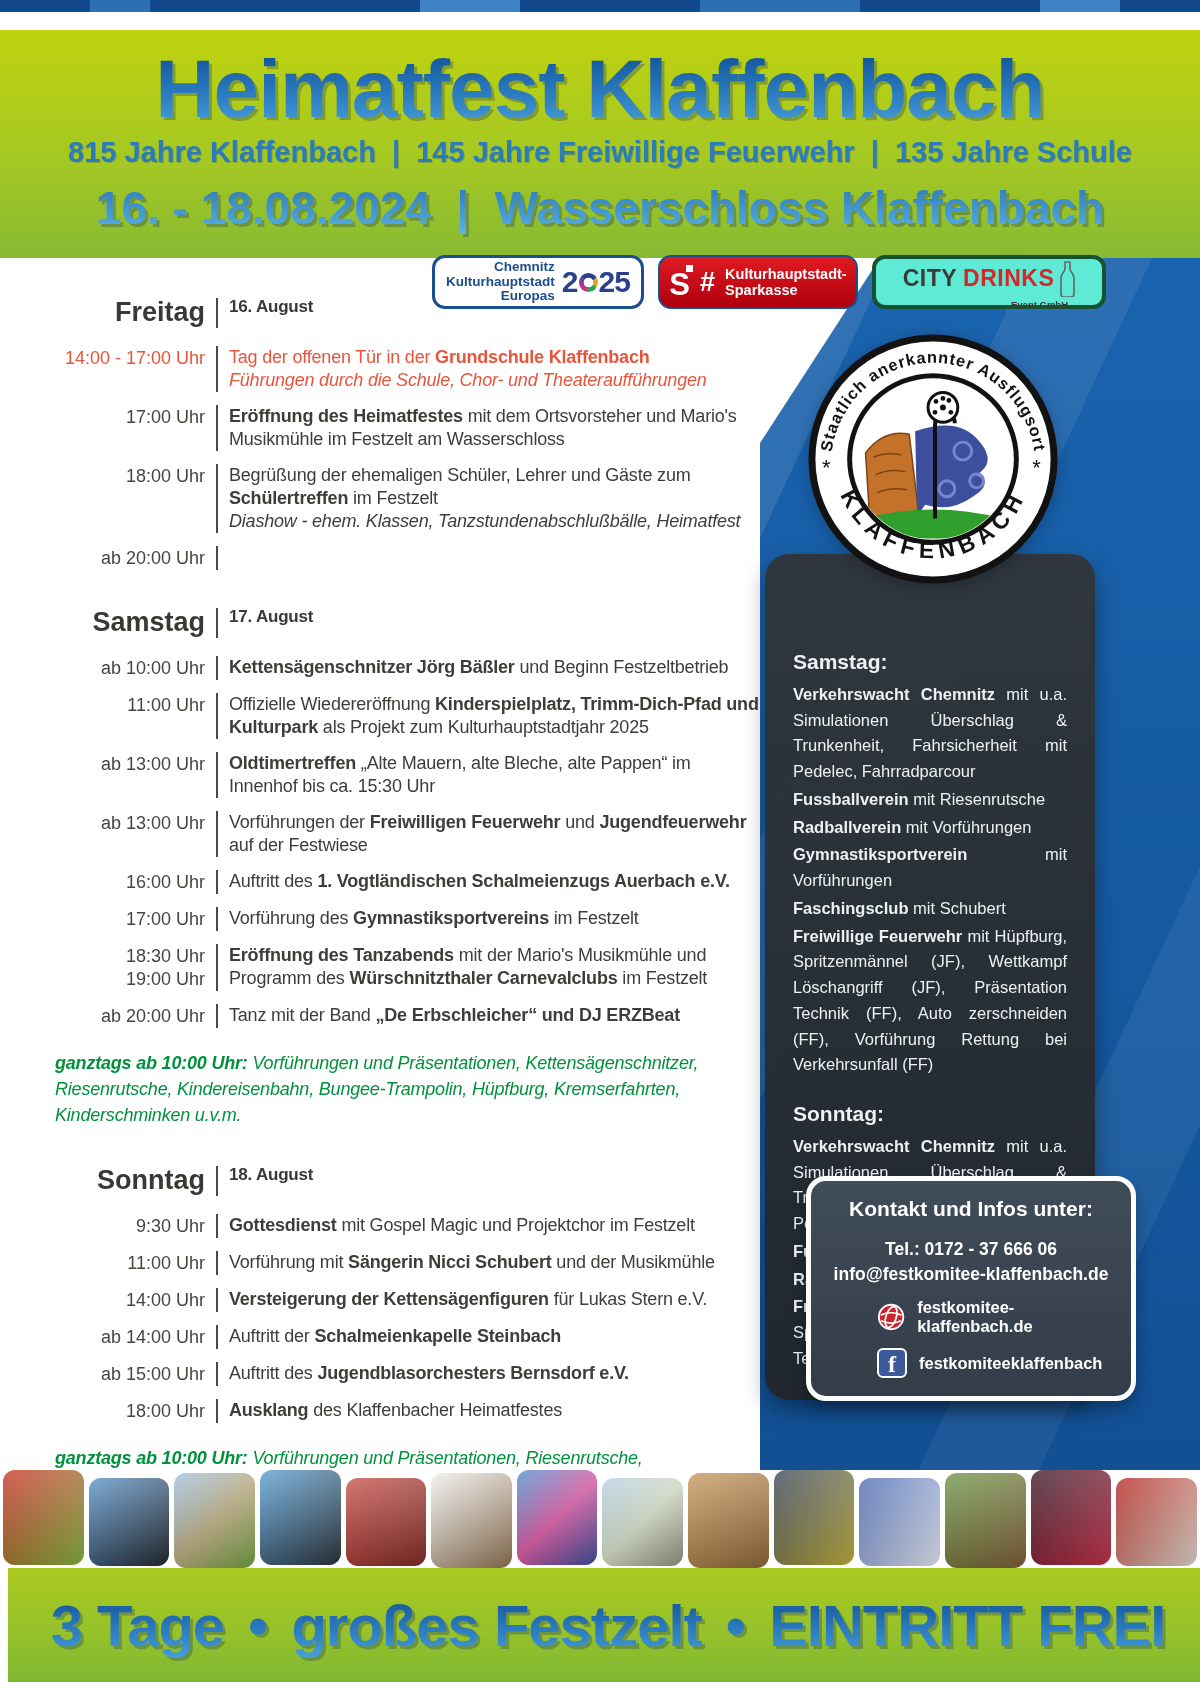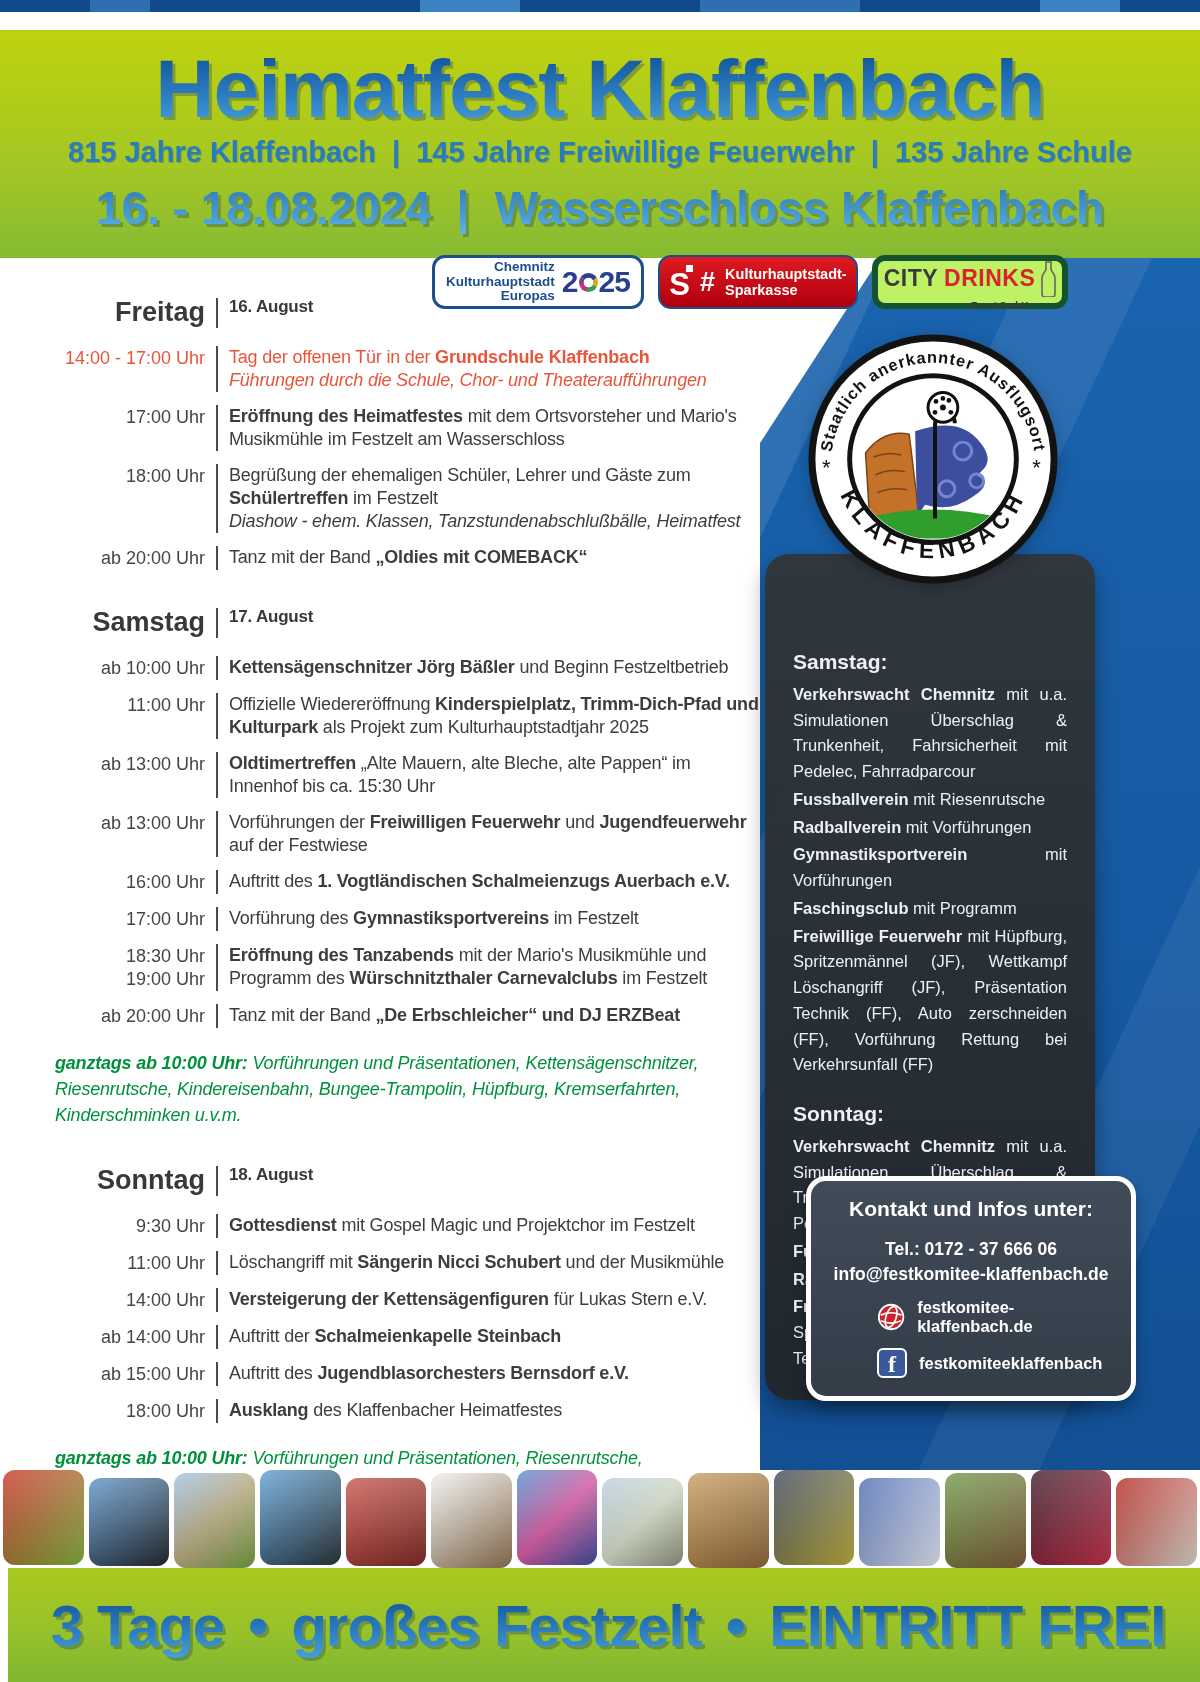--- a/index.html
+++ b/index.html
@@ -28,21 +28,21 @@
   .chem-text{font-size:13.5px;line-height:1.1;font-weight:700;color:#1b4e8c;text-align:right;}
   .chem-year{font-size:30px;font-weight:700;color:#2a3f8f;display:flex;align-items:center;letter-spacing:-1px;}
   .chem-ring{display:inline-block;width:19px;height:19px;border-radius:50%;margin:0 1px;
     background:radial-gradient(closest-side,#fff 52%,transparent 53%),
     conic-gradient(#2a3f8f 0 60deg,#e0a326 60deg 120deg,#2ea05a 120deg 190deg,#c2337f 190deg 260deg,#7a3fa0 260deg 310deg,#2a3f8f 310deg 360deg);}
   .logo-sparkasse{width:200px;background:linear-gradient(180deg,#e01a22,#ae000d);border:2px solid #1b4e8c;gap:10px;color:#fff;}
   .spk-s{position:relative;font-size:31px;font-weight:700;line-height:1;padding-top:4px;}
   .spk-dot{position:absolute;top:0px;right:-3px;width:7px;height:7px;background:#fff;}
   .spk-hash{font-size:27px;font-weight:700;}
   .spk-text{font-size:14.5px;line-height:1.12;font-weight:700;}
-  .logo-city{width:196px;background:#bef264;border:6px solid #14532d;flex-direction:column;padding-top:6px;}
+  .logo-city{width:234px;background:#5eead4;border:4px solid #14532d;flex-direction:column;padding-top:6px;}
   .city-line{font-size:23px;font-weight:700;letter-spacing:0.5px;line-height:1;display:flex;align-items:center;gap:6px;}
   .city-gray{color:#3b3b3b;} .city-red{color:#d6252b;}
   .city-under{width:150px;height:2.5px;background:#4a4a4a;margin-top:2px;}
   .city-sub{font-size:9.5px;font-weight:700;color:#3b3b3b;align-self:flex-end;margin-right:34px;}
   
   .content{position:absolute;top:258px;left:0;width:1200px;height:1212px;background:#fff;}
   
   .right-panel{position:absolute;top:0;left:760px;width:440px;height:1212px;border-top-left-radius:16px;
     background:
      linear-gradient(115deg,rgba(255,255,255,0.10) 0 13%,rgba(255,255,255,0) 13% 27%,rgba(255,255,255,0.08) 27% 39%,rgba(255,255,255,0) 39% 72%,rgba(255,255,255,0.06) 72% 84%,rgba(255,255,255,0) 84%),
@@ -177,23 +177,20 @@
             <div class="d-col desc">
               <div class="line"><span>Begrüßung der ehemaligen Schüler, Lehrer und Gäste zum </span><span class="b">Schülertreffen</span><span> im Festzelt</span></div>
               <div class="line"><span class=" i">Diashow - ehem. Klassen, Tanzstundenabschlußbälle, Heimatfest</span></div>
             </div>
           </div>
           <div class="s-row">
             <div class="t-col time">
               <div>ab 20:00 Uhr</div>
             </div>
             <div class="bar"></div>
-            <div class="d-col desc">
-              <div class="line"><span>Tanz mit der Band </span><span class="b">„Oldies mit COMEBACK“</span></div>
-            </div>
           </div>
         </div>
         <div class="day-sec">
           <div class="s-row head">
             <div class="t-col day-name">Samstag</div>
             <div class="bar"></div>
             <div class="d-col day-date">17. August</div>
           </div>
           <div class="s-row">
             <div class="t-col time">
@@ -284,21 +281,21 @@
             <div class="d-col desc">
               <div class="line"><span class="b">Gottesdienst</span><span> mit Gospel Magic und Projektchor im Festzelt</span></div>
             </div>
           </div>
           <div class="s-row">
             <div class="t-col time">
               <div>11:00 Uhr</div>
             </div>
             <div class="bar"></div>
             <div class="d-col desc">
-              <div class="line"><span>Löschangriff mit </span><span class="b">Sängerin Nicci Schubert</span><span> und der Musikmühle</span></div>
+              <div class="line"><span>Vorführung mit </span><span class="b">Sängerin Nicci Schubert</span><span> und der Musikmühle</span></div>
             </div>
           </div>
           <div class="s-row">
             <div class="t-col time">
               <div>14:00 Uhr</div>
             </div>
             <div class="bar"></div>
             <div class="d-col desc">
               <div class="line"><span class="b">Versteigerung der Kettensägenfiguren</span><span> für Lukas Stern e.V.</span></div>
             </div>
@@ -372,21 +369,21 @@
           <circle cx="3" cy="-58" r="2.4" fill="#101010"></circle>
         </g>
       </svg>
 
       <div class="info-panel" id="info-panel">
           <div class="info-title">Samstag:</div>
           <p class="info-item"><span class="b">Verkehrswacht Chemnitz</span><span> mit u.a. Simulationen Überschlag &amp; Trunkenheit, Fahrsicherheit mit Pedelec, Fahrradparcour</span></p>
           <p class="info-item"><span class="b">Fussballverein</span><span> mit Riesenrutsche</span></p>
           <p class="info-item"><span class="b">Radballverein</span><span> mit Vorführungen</span></p>
           <p class="info-item"><span class="b">Gymnastiksportverein</span><span> mit Vorführungen</span></p>
-          <p class="info-item"><span class="b">Faschingsclub</span><span> mit Programm</span></p>
+          <p class="info-item"><span class="b">Faschingsclub</span><span> mit Schubert</span></p>
           <p class="info-item"><span class="b">Freiwillige Feuerwehr</span><span> mit Hüpfburg, Spritzenmännel (JF), Wettkampf Löschangriff (JF), Präsentation Technik (FF), Auto zerschneiden (FF), Vorführung Rettung bei Verkehrsunfall (FF)</span></p>
           <div class="info-gap"></div>
           <div class="info-title">Sonntag:</div>
           <p class="info-item"><span class="b">Verkehrswacht Chemnitz</span><span> mit u.a. Simulationen Überschlag &amp; Trunkenheit, Fahrsicherheit mit Pedelec, Fahrradparcour</span></p>
           <p class="info-item"><span class="b">Fussballverein</span><span> mit Riesenrutsche</span></p>
           <p class="info-item"><span class="b">Radballverein</span><span> mit Vorführungen</span></p>
           <p class="info-item"><span class="b">Freiwillige Feuerwehr</span><span> mit Hüpfburg, Spritzenmännel (JF), Präsentation Technik (FF)</span></p>
         </div>
 
       <div class="contact">

